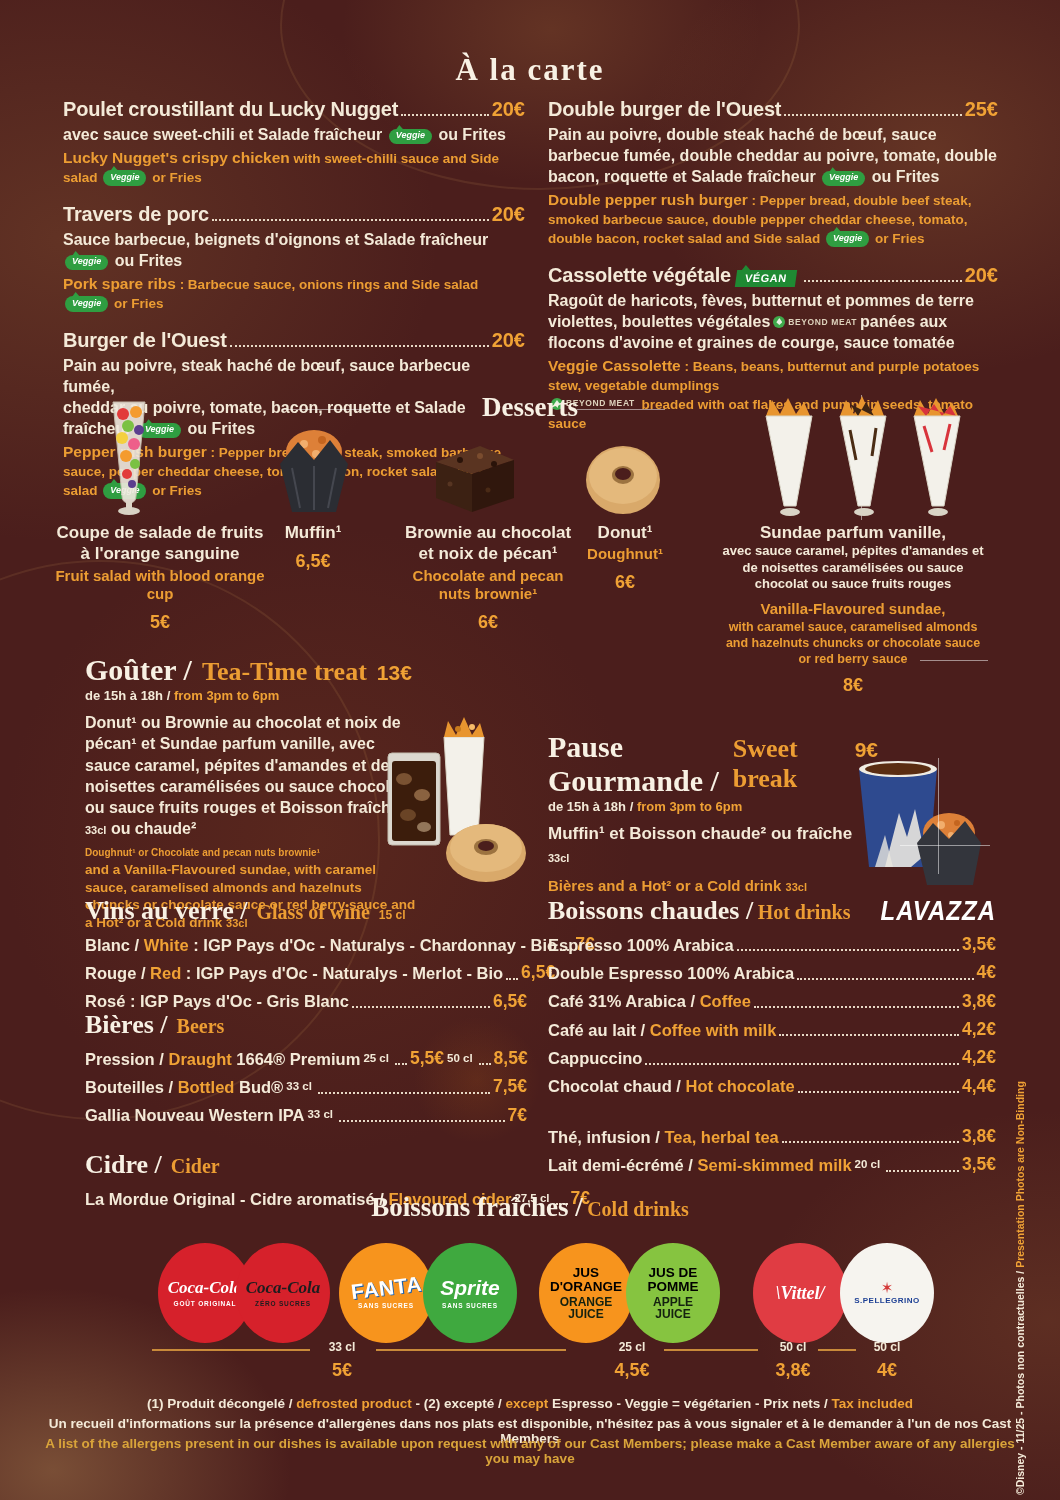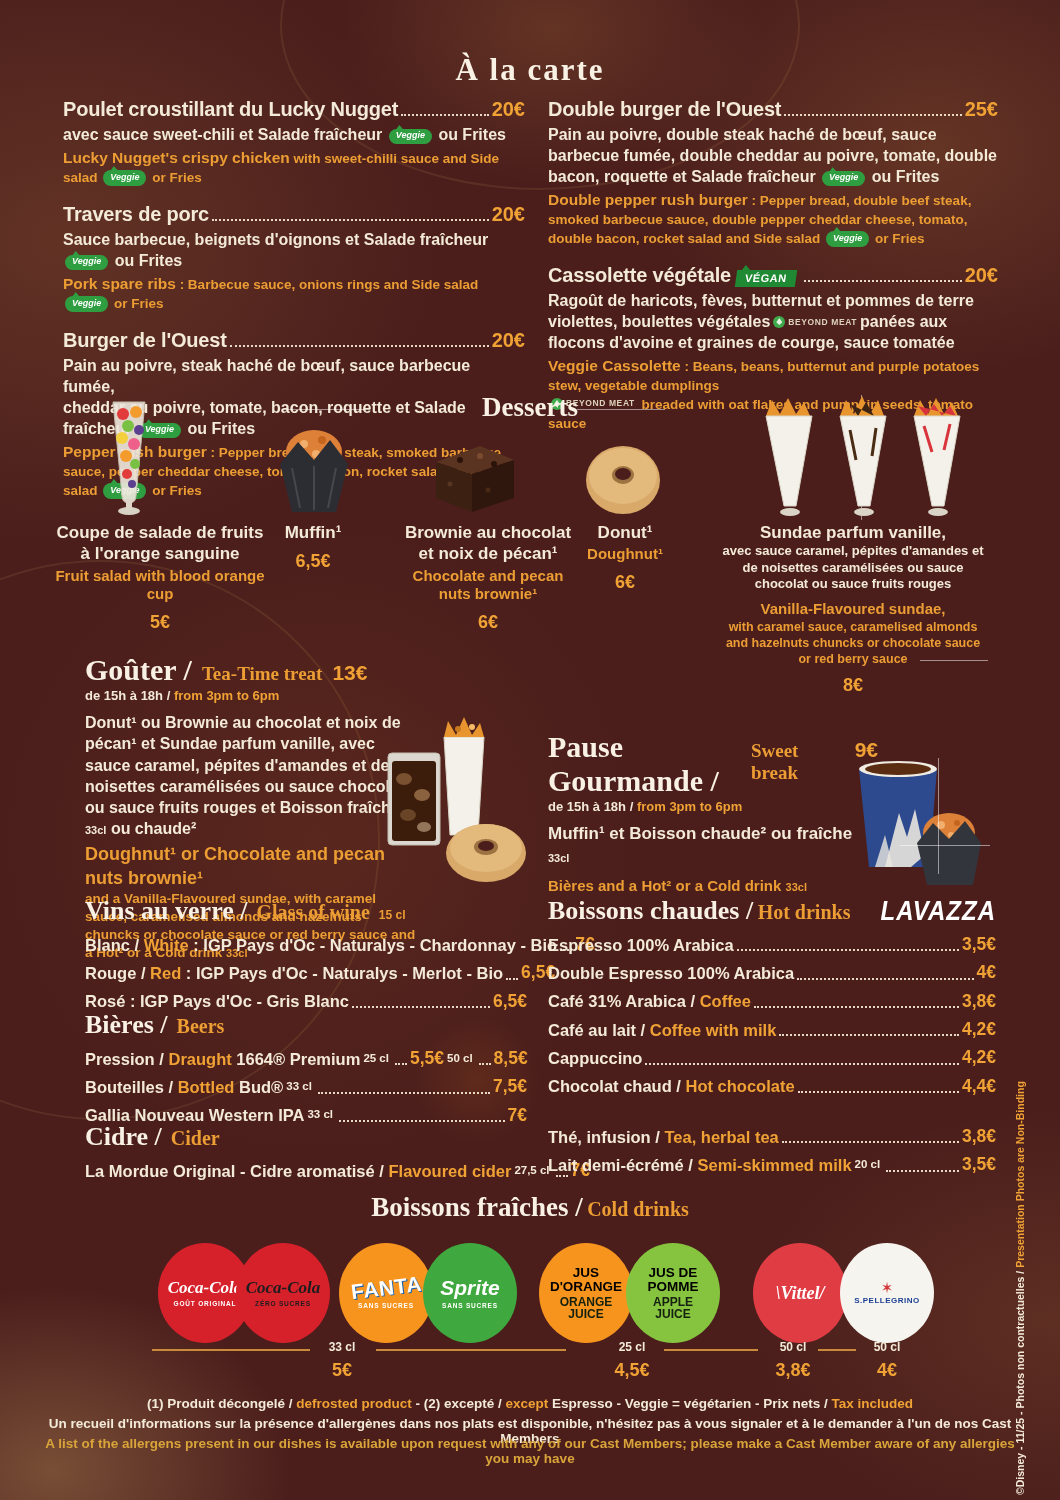--- a/index.html
+++ b/index.html
@@ -54,21 +54,21 @@
   .dfig { position:absolute; }
   .dtxt { position:absolute; top:522px; text-align:center; }
   .dname { font-size:17px; font-weight:700; color:#f4ead8; line-height:1.25; }
   .dsub  { font-size:13px; font-weight:700; color:#f4ead8; line-height:1.25; }
   .den   { font-size:15px; font-weight:700; color:#ec9d33; line-height:1.25; margin-top:2px; }
   .densub{ font-size:12.5px; font-weight:700; color:#ec9d33; line-height:1.28; }
   .dprice{ font-size:18px; font-weight:700; color:#f0a235; margin-top:8px; }
 
   .formula-title { display:flex; align-items:baseline; gap:10px; }
   .ft-fr { font-family:"Liberation Serif", serif; font-weight:700; font-size:30px; color:#f8f1e4; }
-  .ft-en { font-family:"Liberation Serif", serif; font-weight:700; font-size:19px; color:#ec9d33; }
+  .ft-en { font-family:"Liberation Serif", serif; font-weight:700; font-size:26px; color:#ec9d33; }
   .ft-price { font-size:21px; font-weight:700; color:#f0a235; }
   .hours { font-size:13px; font-weight:700; margin-top:1px; }
   .para-fr { font-size:16px; font-weight:700; color:#f4ead8; line-height:1.33; margin-top:9px; }
   .para-en { font-size:13.5px; font-weight:700; color:#ec9d33; line-height:1.33; margin-top:3px; }
   .small-size { font-size:11px; }
 
   .sec { position:absolute; }
   .sec-head { display:flex; align-items:baseline; gap:9px; margin-bottom:4px; }
   .sh-fr { font-family:"Liberation Serif", serif; font-weight:700; font-size:26px; color:#f8f1e4; }
   .sh-en { font-family:"Liberation Serif", serif; font-weight:700; font-size:20px; color:#ec9d33; }
@@ -284,21 +284,21 @@
   </div>
 
   <section class="sec" style="left:85px;top:653px;width:332px;">
     <div class="formula-title">
       <span class="ft-fr">Goûter /</span>
       <span class="ft-en">Tea-Time treat</span>
       <span class="ft-price">13€</span>
     </div>
     <div class="hours"><span class="w">de 15h à 18h /</span> <span class="o">from 3pm to 6pm</span></div>
     <div class="para-fr"><span>Donut¹ ou Brownie au chocolat et noix de pécan¹ et Sundae parfum vanille, avec sauce caramel, pépites d'amandes et de noisettes caramélisées ou sauce chocolat ou sauce fruits rouges et Boisson fraîche</span> <span class="small-size">33cl</span> <span>ou chaude²</span></div>
-    <div class="para-en"><b style="font-size:18px;">Doughnut¹ or Chocolate and pecan nuts brownie¹</b><br>
+    <div class="para-en"><b style="font-size:10px;">Doughnut¹ or Chocolate and pecan nuts brownie¹</b><br>
       <b>and a Vanilla-Flavoured sundae,</b> <span>with caramel sauce, caramelised almonds and hazelnuts chuncks or chocolate sauce or red berry sauce</span>
       <b>and a Hot² or a Cold drink</b> <span class="small-size">33cl</span></div>
   </section>
 
   <figure class="dfig" style="left:382px;top:695px;">
     <svg width="158" height="188" viewBox="0 0 158 188">
       <g>
         <path d="M62 42 L102 42 L96 140 L68 140 Z" fill="#f3f1ea" stroke="#d9d4c6" stroke-width="1"></path>
         <polygon points="66,26 74,40 82,22 90,40 98,28 102,42 62,42" fill="#e8952f"></polygon>
         <circle cx="76" cy="34" r="3" fill="#c77a1d"></circle>
@@ -383,21 +383,21 @@
     </div>
     <div class="drow"><span class="w">Bouteilles /</span>&nbsp;<span class="o">Bottled</span>&nbsp;<span class="w">Bud®</span><span class="sz">33 cl</span><span class="dots"></span><span class="price">7,5€</span></div>
     <div class="drow">
         <span class="w">Gallia Nouveau Western IPA</span>
         <span class="sz">33 cl</span>
         <span class="dots"></span>
         <span class="price">7€</span>
       </div>
   </section>
 
-  <section class="sec" style="left:85px;top:1122px;width:442px;">
+  <section class="sec" style="left:85px;top:1150px;width:442px;">
     <div class="sec-head">
       <span class="sh-fr">Cidre /</span>
       <span class="sh-en">Cider</span>
     </div>
     <div class="drow"><span class="w">La Mordue Original - Cidre aromatisé /</span>&nbsp;<span class="o">Flavoured cider</span><span class="sz">27,5 cl</span><span class="dots"></span><span class="price">7€</span></div>
   </section>
 
   <section class="sec" style="left:548px;top:896px;width:448px;">
     <div class="sec-head" style="justify-content:space-between;">
       <span><span class="sh-fr">Boissons chaudes /</span>

